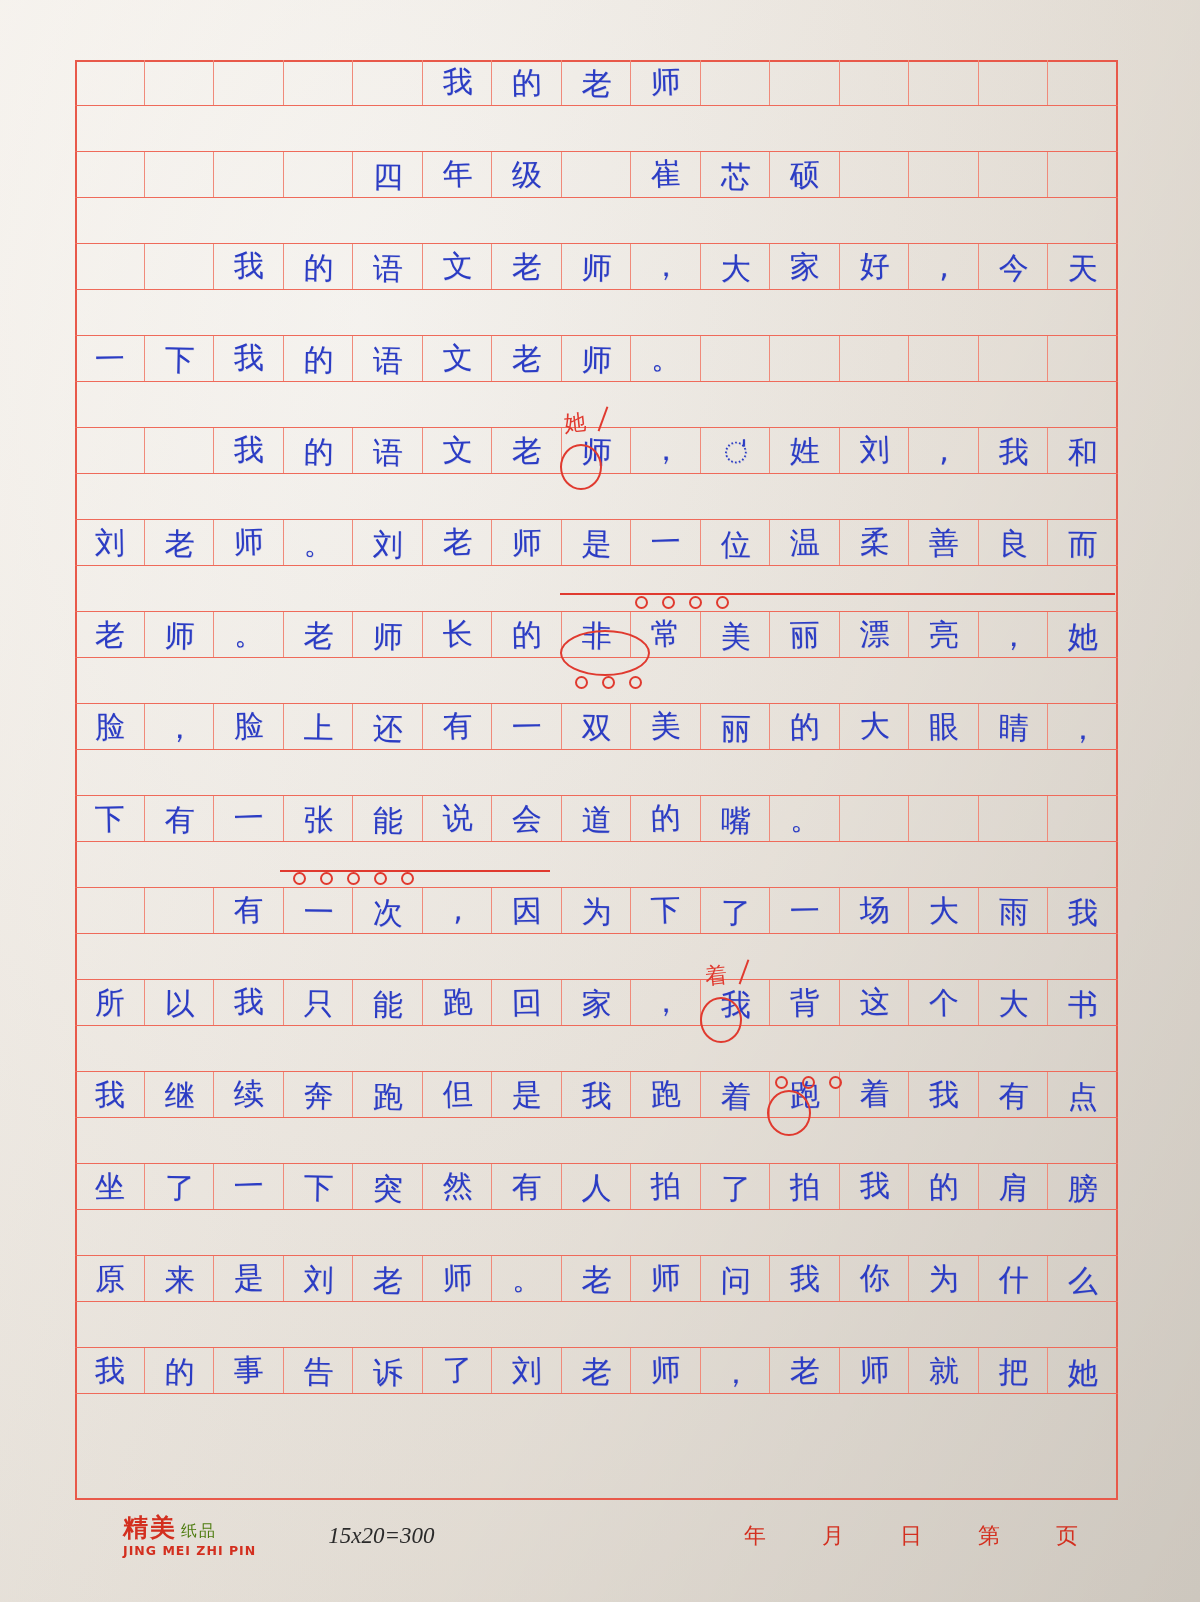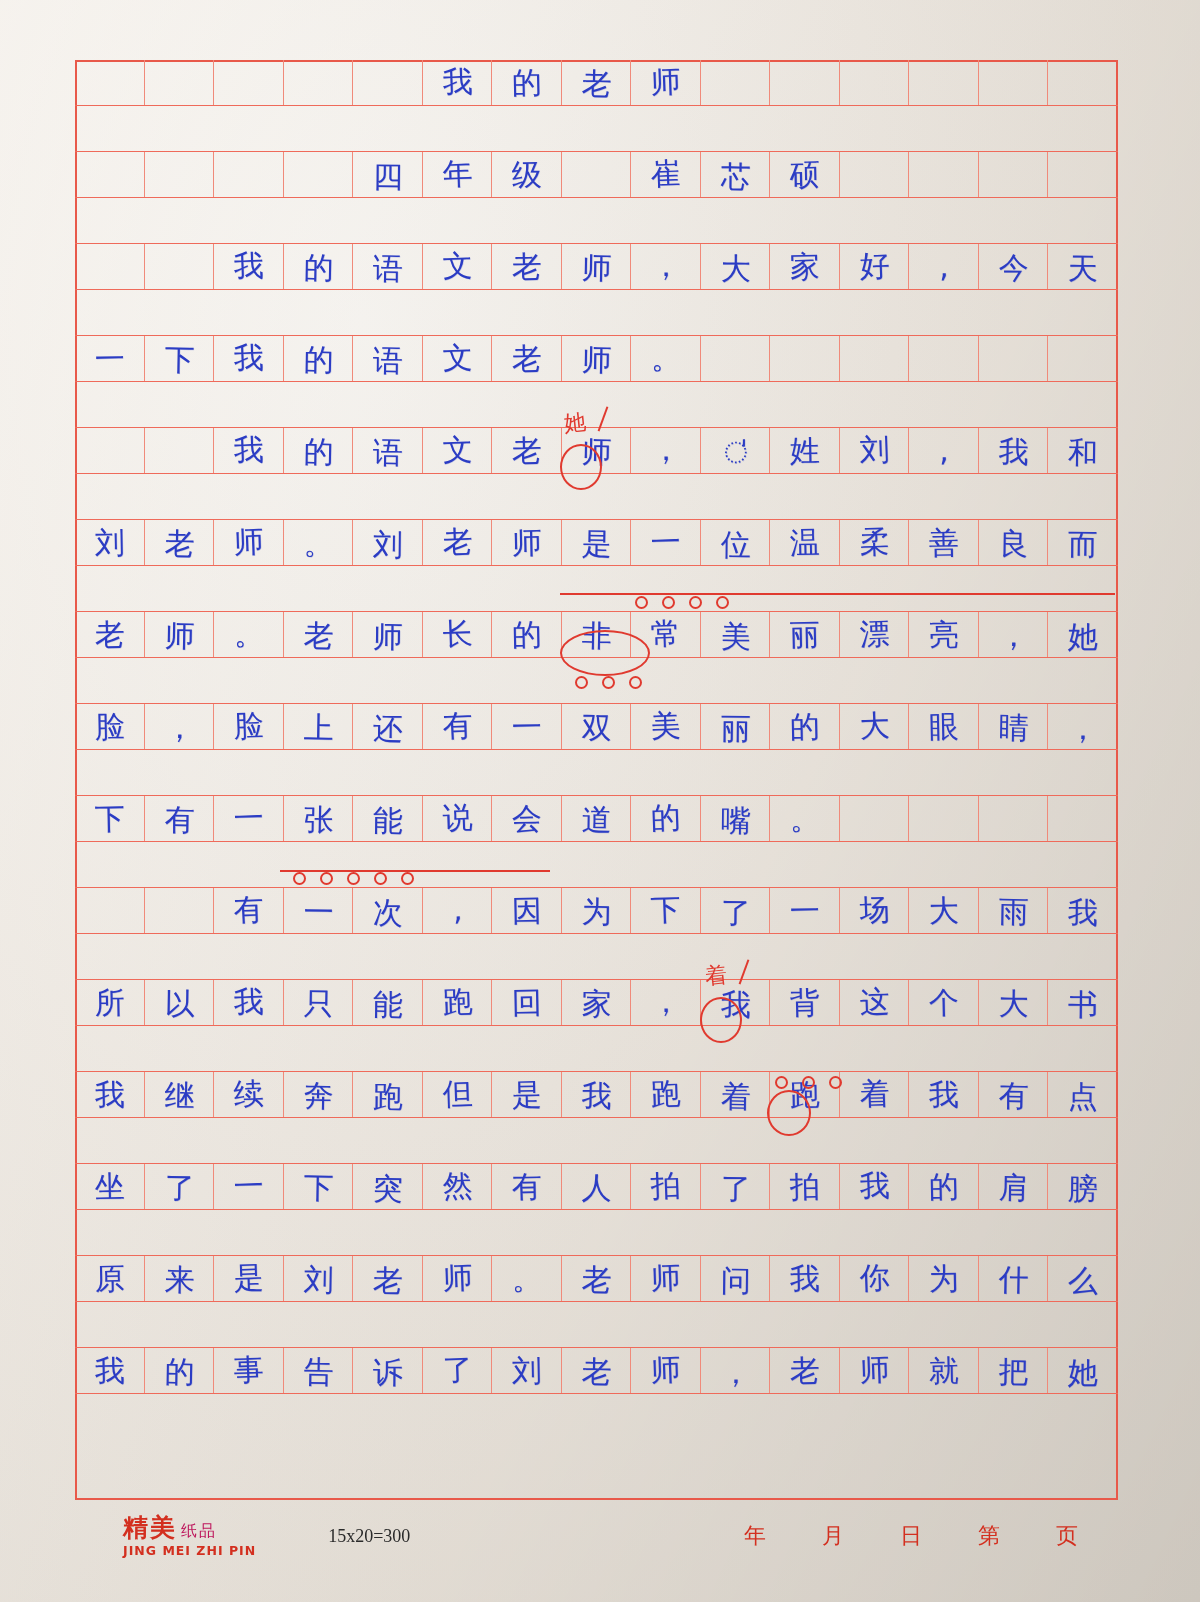--- a/index.html
+++ b/index.html
@@ -137,26 +137,26 @@
     align-items:center;
   }
   .brand{
     display:flex;flex-direction:column;align-items:flex-start;
     margin-left:48px;
     line-height:1;
   }
   .brand .cn{
     color:#d32f1f;font-size:25px;font-weight:bold;letter-spacing:2px;
   }
-  .brand .cn small{color:#be185d;font-size:16px;font-weight:normal;margin-left:4px;}
+  .brand .cn small{color:#4d7c0f;font-size:16px;font-weight:normal;margin-left:4px;}
   .brand .py{
     color:#d32f1f;font-size:12.5px;letter-spacing:1px;margin-top:5px;font-weight:bold;
   }
   .count{
-    color:#2a2a2a;font-size:18px;margin-left:72px;font-family:"Liberation Serif",serif;
+    color:#2a2a2a;font-size:23px;margin-left:72px;font-family:"Liberation Serif",serif;font-style:italic;
   }
   .datefields{
     margin-left:auto;
     display:flex;gap:56px;
     color:#d32f1f;font-size:22px;margin-right:40px;
   }
 </style>
 </head>
 <body>
 

